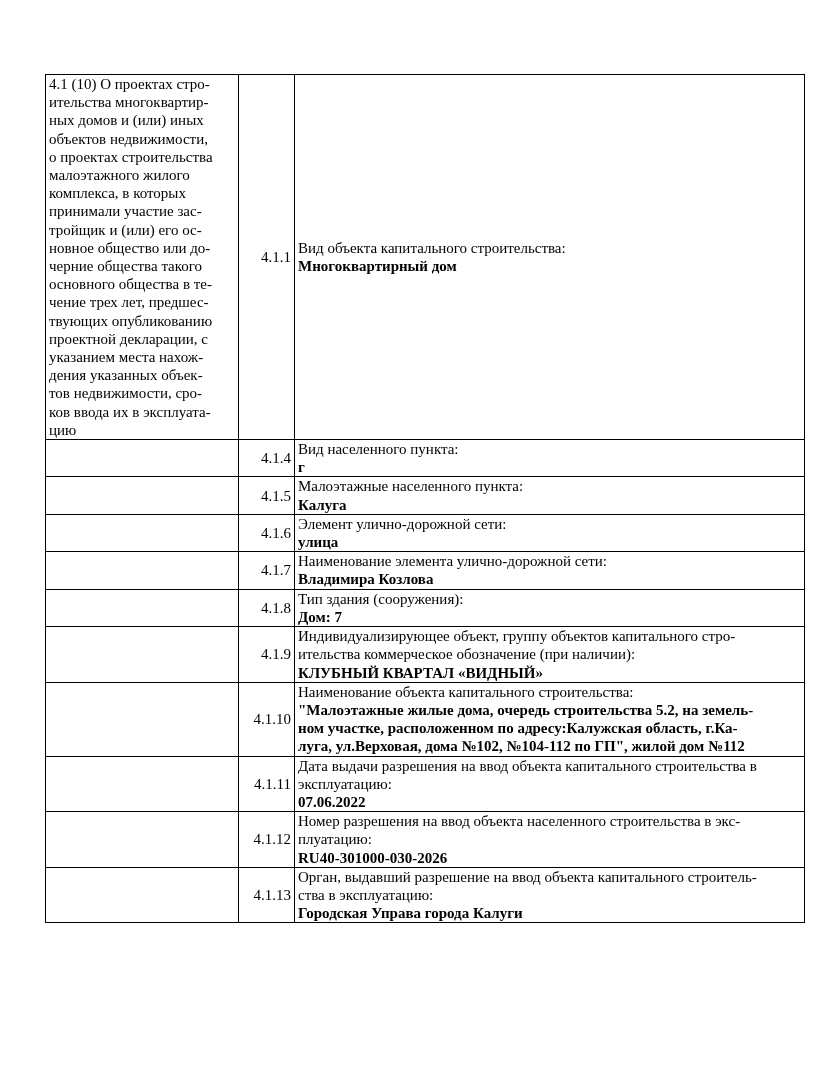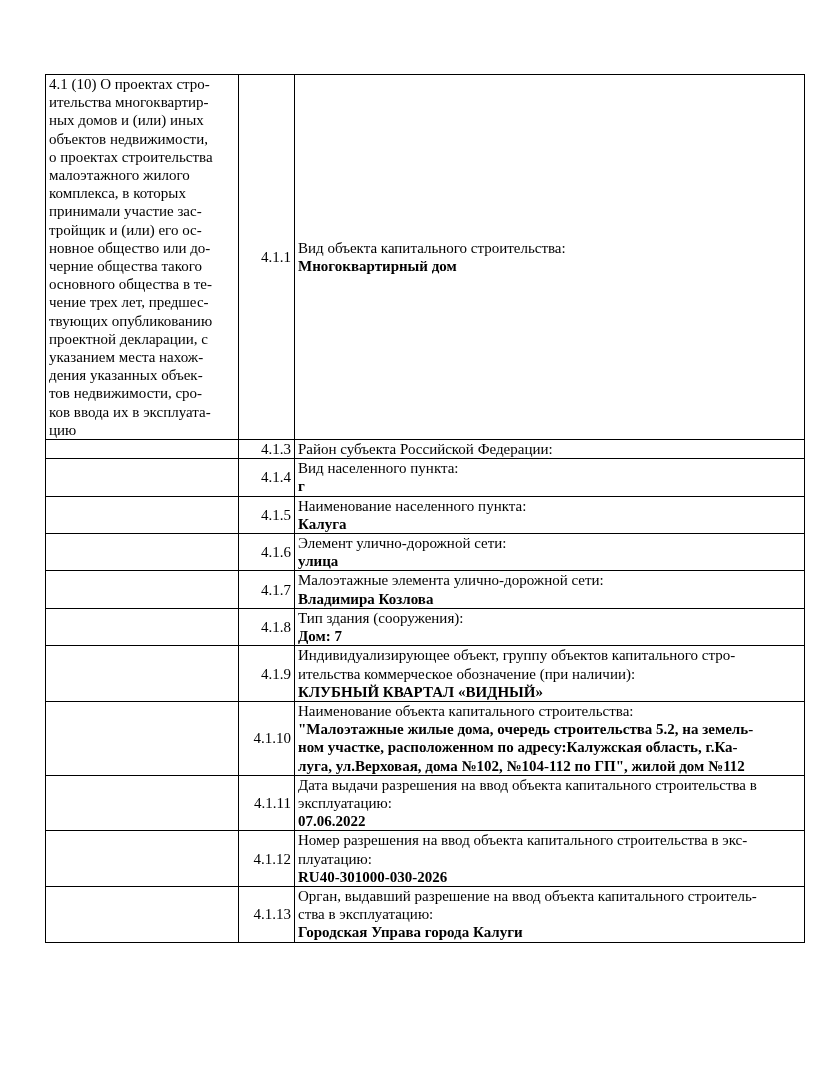--- a/index.html
+++ b/index.html
@@ -78,55 +78,47 @@
 цию</div>
       </td>
       <td class="c2">4.1.1</td>
       <td class="c3">
         <div class="label">Вид объекта капитального строительства:</div>
         <div class="value">Многоквартирный дом</div>
       </td>
     </tr>
     <tr>
       <td class="c1"></td>
-      <td class="c2">4.1.3</td>
-      <td class="c3">
-        <div class="label">Район субъекта Российской Федерации:</div>
-        <div class="value"></div>
-      </td>
-    </tr>
-    <tr>
-      <td class="c1"></td>
       <td class="c2">4.1.4</td>
       <td class="c3">
         <div class="label">Вид населенного пункта:</div>
         <div class="value">г</div>
       </td>
     </tr>
     <tr>
       <td class="c1"></td>
       <td class="c2">4.1.5</td>
       <td class="c3">
-        <div class="label">Наименование населенного пункта:</div>
+        <div class="label">Малоэтажные населенного пункта:</div>
         <div class="value">Калуга</div>
       </td>
     </tr>
     <tr>
       <td class="c1"></td>
       <td class="c2">4.1.6</td>
       <td class="c3">
         <div class="label">Элемент улично-дорожной сети:</div>
         <div class="value">улица</div>
       </td>
     </tr>
     <tr>
       <td class="c1"></td>
       <td class="c2">4.1.7</td>
       <td class="c3">
-        <div class="label">Малоэтажные элемента улично-дорожной сети:</div>
+        <div class="label">Наименование элемента улично-дорожной сети:</div>
         <div class="value">Владимира Козлова</div>
       </td>
     </tr>
     <tr>
       <td class="c1"></td>
       <td class="c2">4.1.8</td>
       <td class="c3">
         <div class="label">Тип здания (сооружения):</div>
         <div class="value">Дом: 7</div>
       </td>
@@ -156,21 +148,21 @@
       <td class="c3">
         <div class="label">Дата выдачи разрешения на ввод объекта капитального строительства в
 эксплуатацию:</div>
         <div class="value">07.06.2022</div>
       </td>
     </tr>
     <tr>
       <td class="c1"></td>
       <td class="c2">4.1.12</td>
       <td class="c3">
-        <div class="label">Номер разрешения на ввод объекта капитального строительства в экс-
+        <div class="label">Номер разрешения на ввод объекта населенного строительства в экс-
 плуатацию:</div>
         <div class="value">RU40-301000-030-2026</div>
       </td>
     </tr>
     <tr>
       <td class="c1"></td>
       <td class="c2">4.1.13</td>
       <td class="c3">
         <div class="label">Орган, выдавший разрешение на ввод объекта капитального строитель-
 ства в эксплуатацию:</div>

